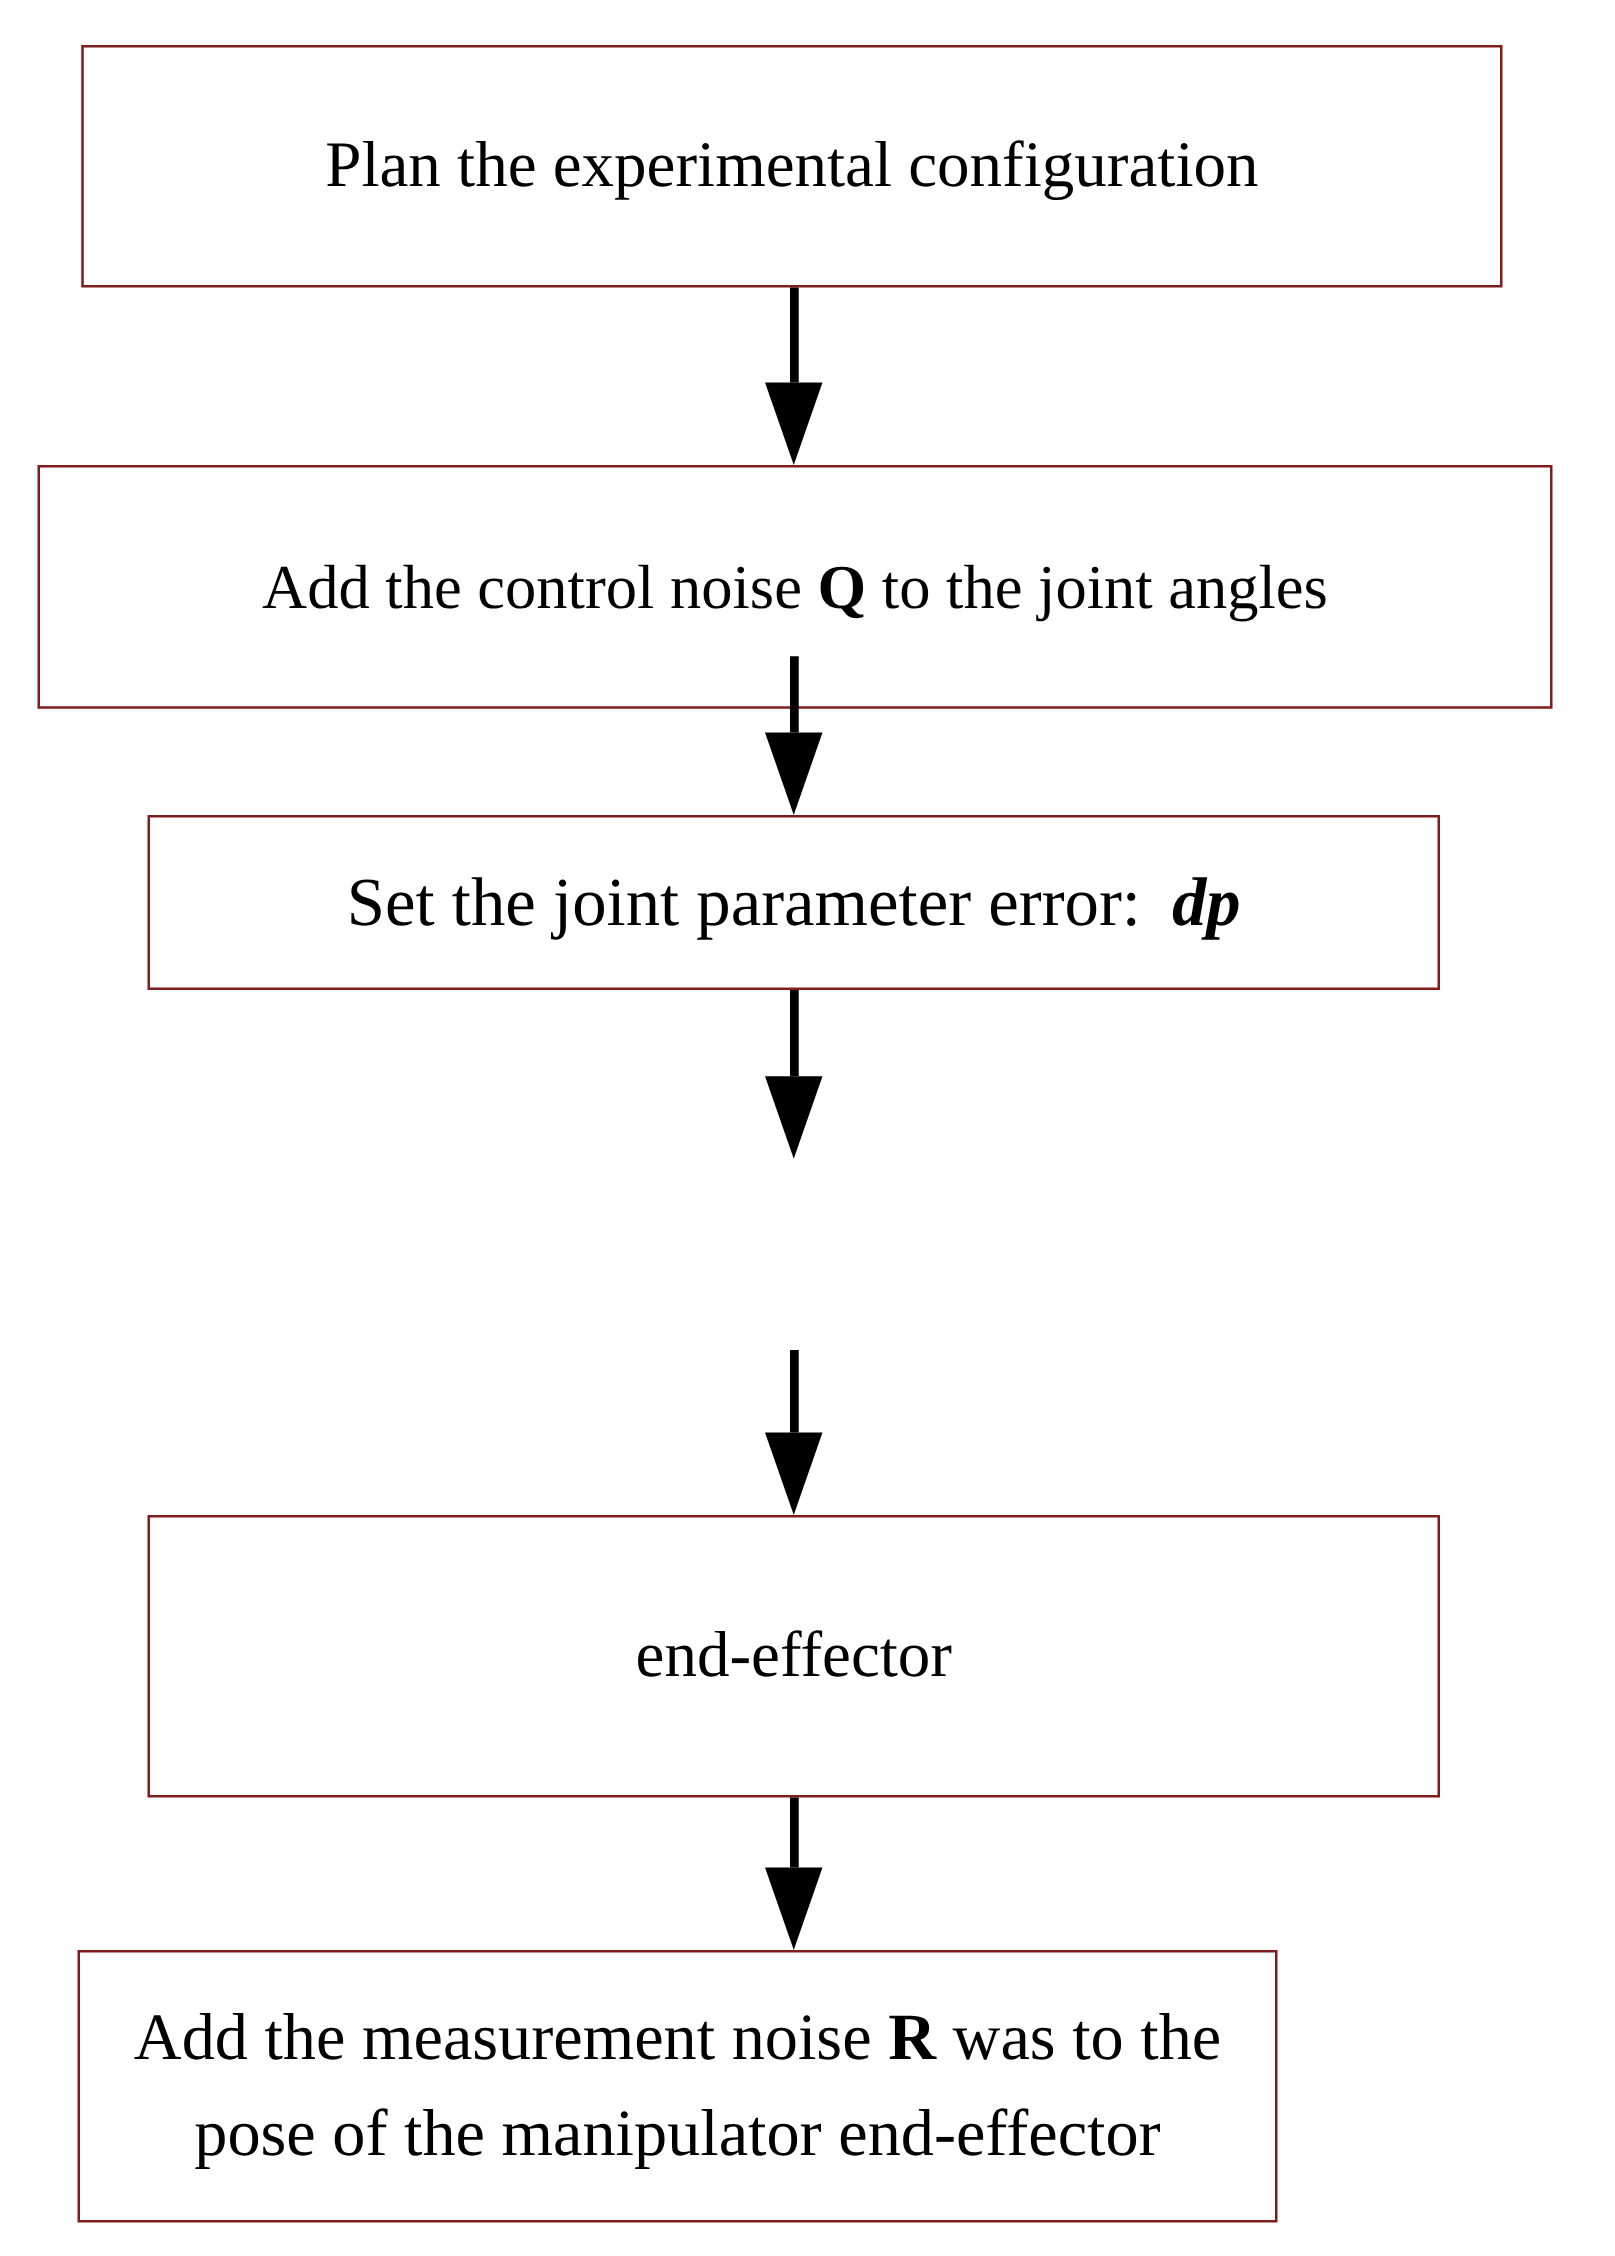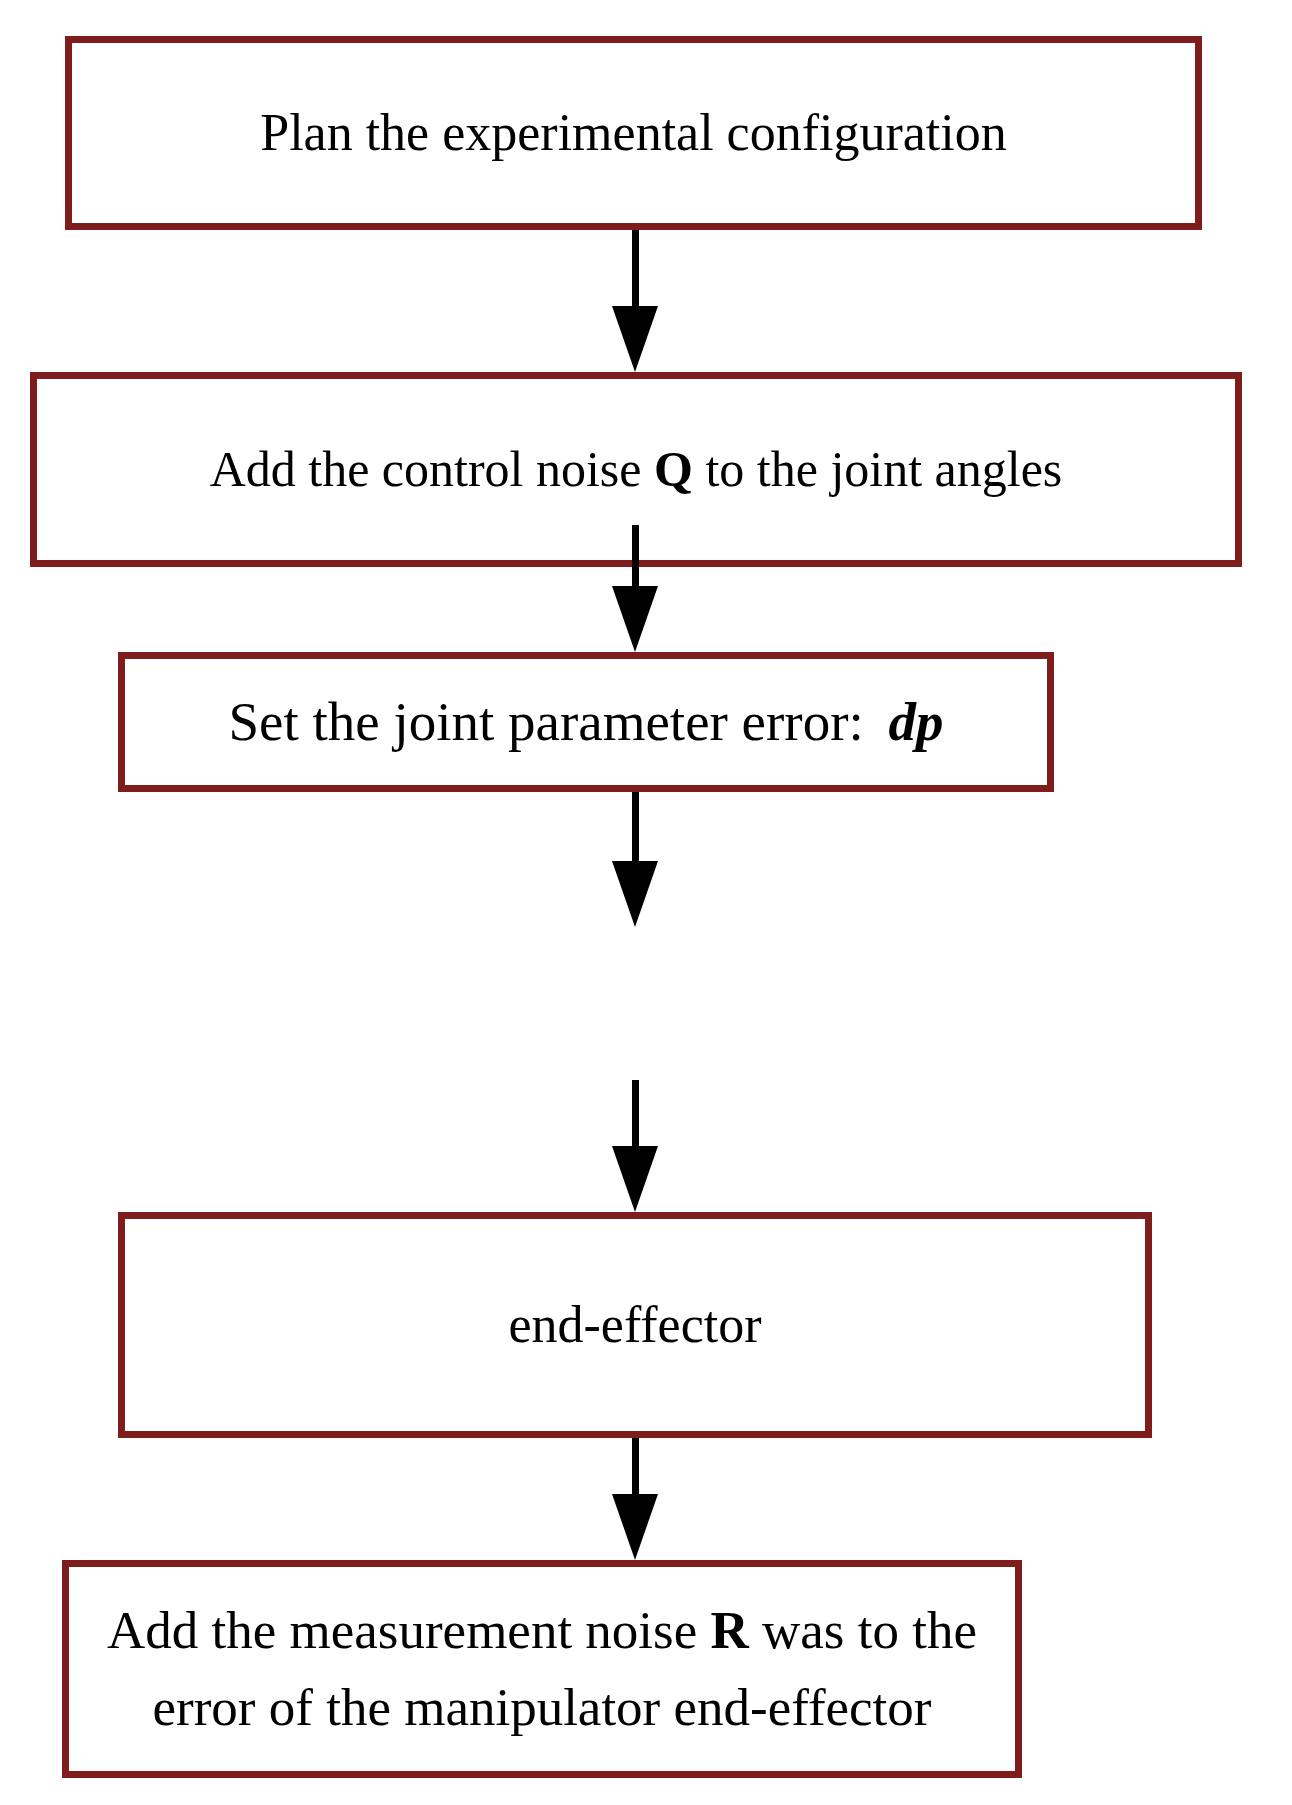--- a/index.html
+++ b/index.html
@@ -12,34 +12,34 @@
     width: 1292px;
     height: 1805px;
     background: #ffffff;
     color: #000000;
     font-family: "Liberation Serif", "DejaVu Serif", serif;
     overflow: hidden;
   }
   .box {
     position: absolute;
     box-sizing: border-box;
-    border: 7px solid #7f1d1d;
+    border: 2px solid #7f1d1d;
     background: #ffffff;
     display: flex;
     flex-direction: column;
     justify-content: center;
     align-items: center;
     text-align: center;
     font-size: 52px;
     line-height: 1.45;
     white-space: nowrap;
   }
   #box1 { left: 65px;  top: 36px;   width: 1137px; height: 194px; }
   #box2 { left: 30px;  top: 372px;  width: 1212px; height: 195px; font-size: 50px; justify-content: center; }
-  #box3 { left: 118px; top: 652px;  width: 936px; height: 140px; font-size: 55px; }
+  #box3 { left: 118px; top: 652px;  width: 1034px; height: 140px; font-size: 55px; }
   #box4 { left: 62px;  top: 927px;  width: 1140px; height: 153px; font-size: 55px; }
   #box5 { left: 118px; top: 1212px; width: 1034px; height: 226px; }
   #box6 { left: 62px;  top: 1560px; width: 960px; height: 218px; font-size: 53px; }
   .line { display: block; }
   .sym-bold { font-weight: 700; }
   .sym-bolditalic { font-weight: 700; font-style: italic; }
   .gap-left { margin-left: 0.45em; }
   .arrow {
     position: absolute;
     left: 612px;
@@ -113,17 +113,17 @@
   <div class="arrow" style="top:1438px">
     <div class="shaft" style="height:56px"></div>
     <div class="head"></div>
   </div>
 
   <div class="box" id="box6">
     <div class="line">
       <span>Add the measurement noise </span><span class="sym-bold">R</span><span> was to the</span>
     </div>
     <div class="line">
-      <span>error of the manipulator end-effector</span>
+      <span>pose of the manipulator end-effector</span>
     </div>
   </div>
 
 </div>
 
 </body></html>

